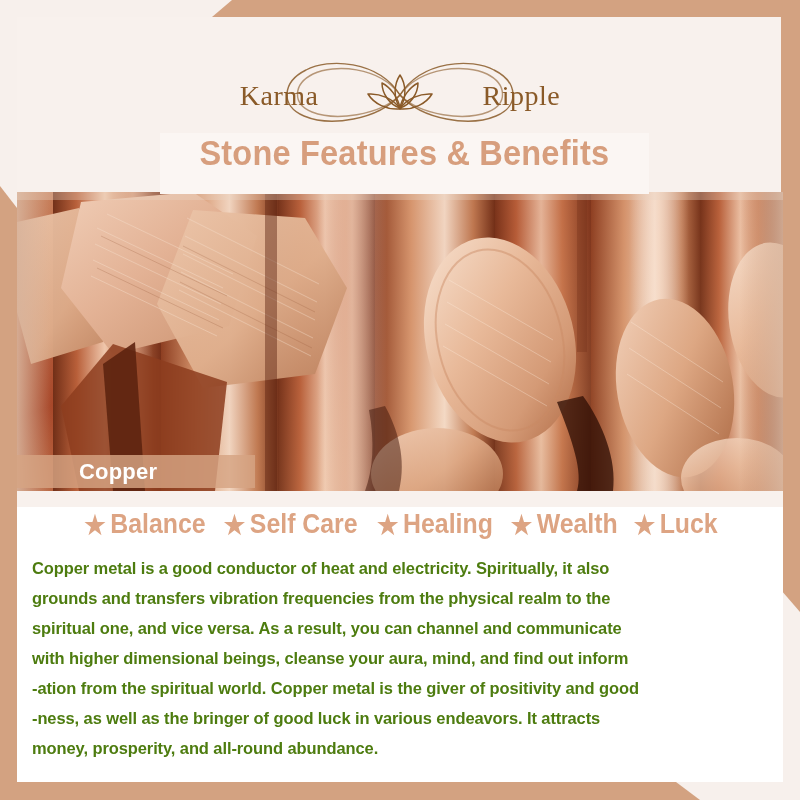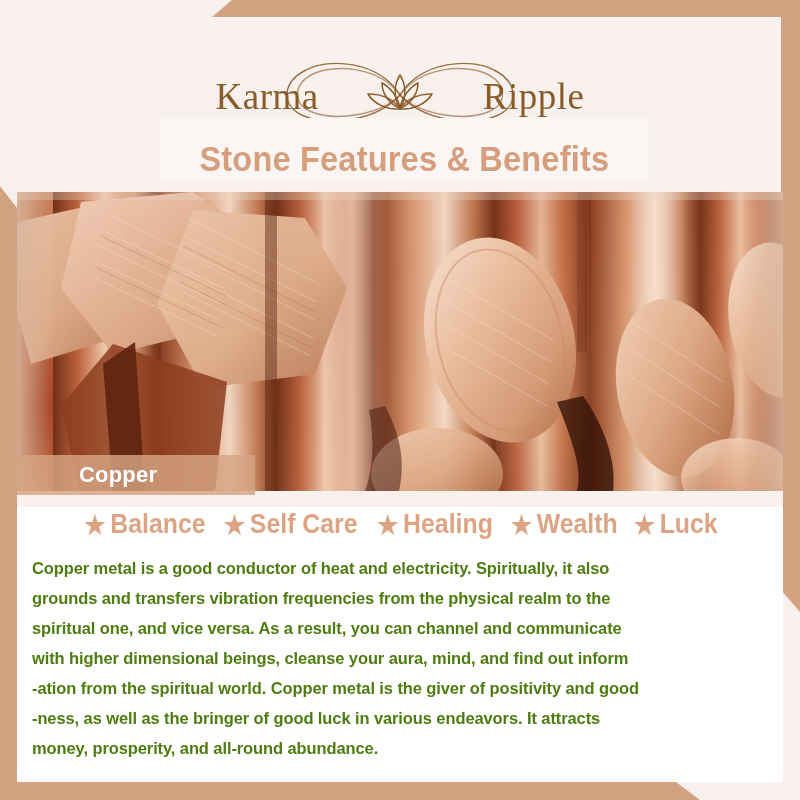--- a/index.html
+++ b/index.html
@@ -91,37 +91,37 @@
   }
   .logo svg { position: absolute; left: 0; top: 0; }
   .logo-words {
     position: relative;
     z-index: 2;
     display: flex;
     align-items: center;
     justify-content: center;
     width: 100%;
     font-family: "Liberation Serif", serif;
-    font-size: 37px;
+    font-size: 28px;
     color: #8a5a28;
     letter-spacing: 0.5px;
   }
   .logo-word-l { margin-right: 66px; }
   .logo-word-r { margin-left: 98px; }
 
   
   .title-banner {
     position: absolute;
     left: 160px;
-    top: 118px;
+    top: 133px;
     width: 489px;
     height: 61px;
     background: #fbf6f3;
     display: flex;
-    align-items: flex-end;
+    align-items: flex-start;
     justify-content: center;
     z-index: 5;
   }
   .title-text {
     font-family: "Liberation Sans Narrow", "Liberation Sans", sans-serif;
     font-weight: bold;
     font-size: 35px;
     letter-spacing: 0.2px;
     color: #d79e7d;
     transform: scaleX(0.93);
@@ -143,21 +143,21 @@
     left: 0; top: 0;
     width: 100%;
     height: 100%;
   }
 
   .caption-bar {
     position: absolute;
     left: 17px;
     top: 455px;
     width: 238px;
-    height: 40px;
+    height: 33px;
     background: rgba(214, 163, 131, 0.82);
     display: flex;
     align-items: center;
     z-index: 6;
   }
   .caption-text {
     font-family: "Liberation Sans", sans-serif;
     font-weight: bold;
     font-size: 22px;
     color: #ffffff;

